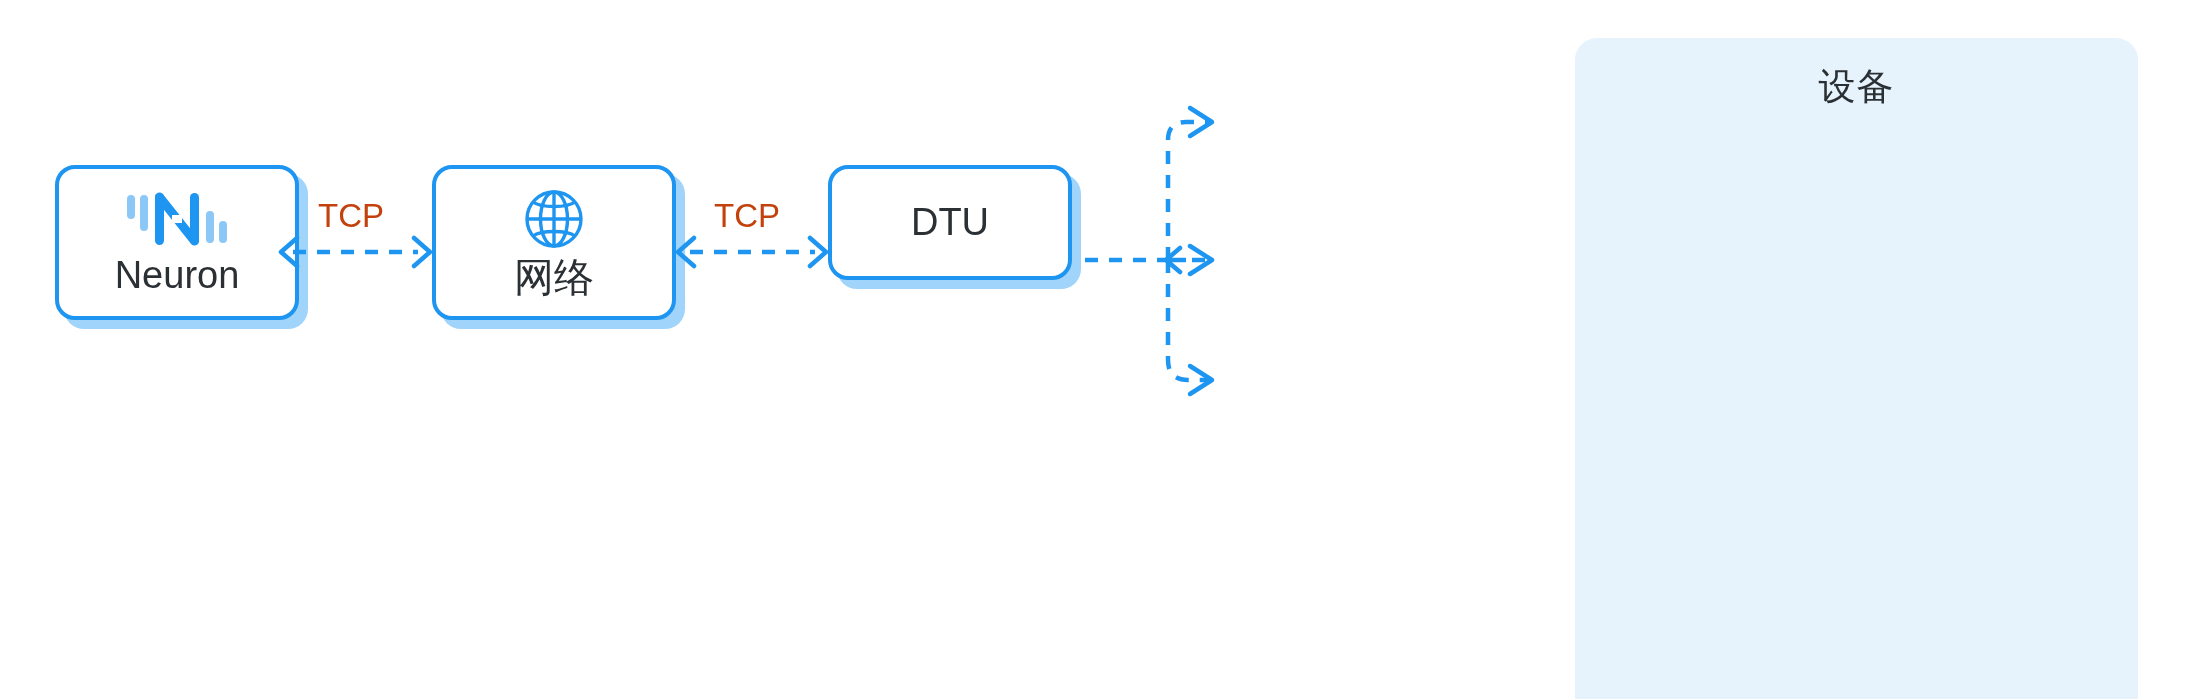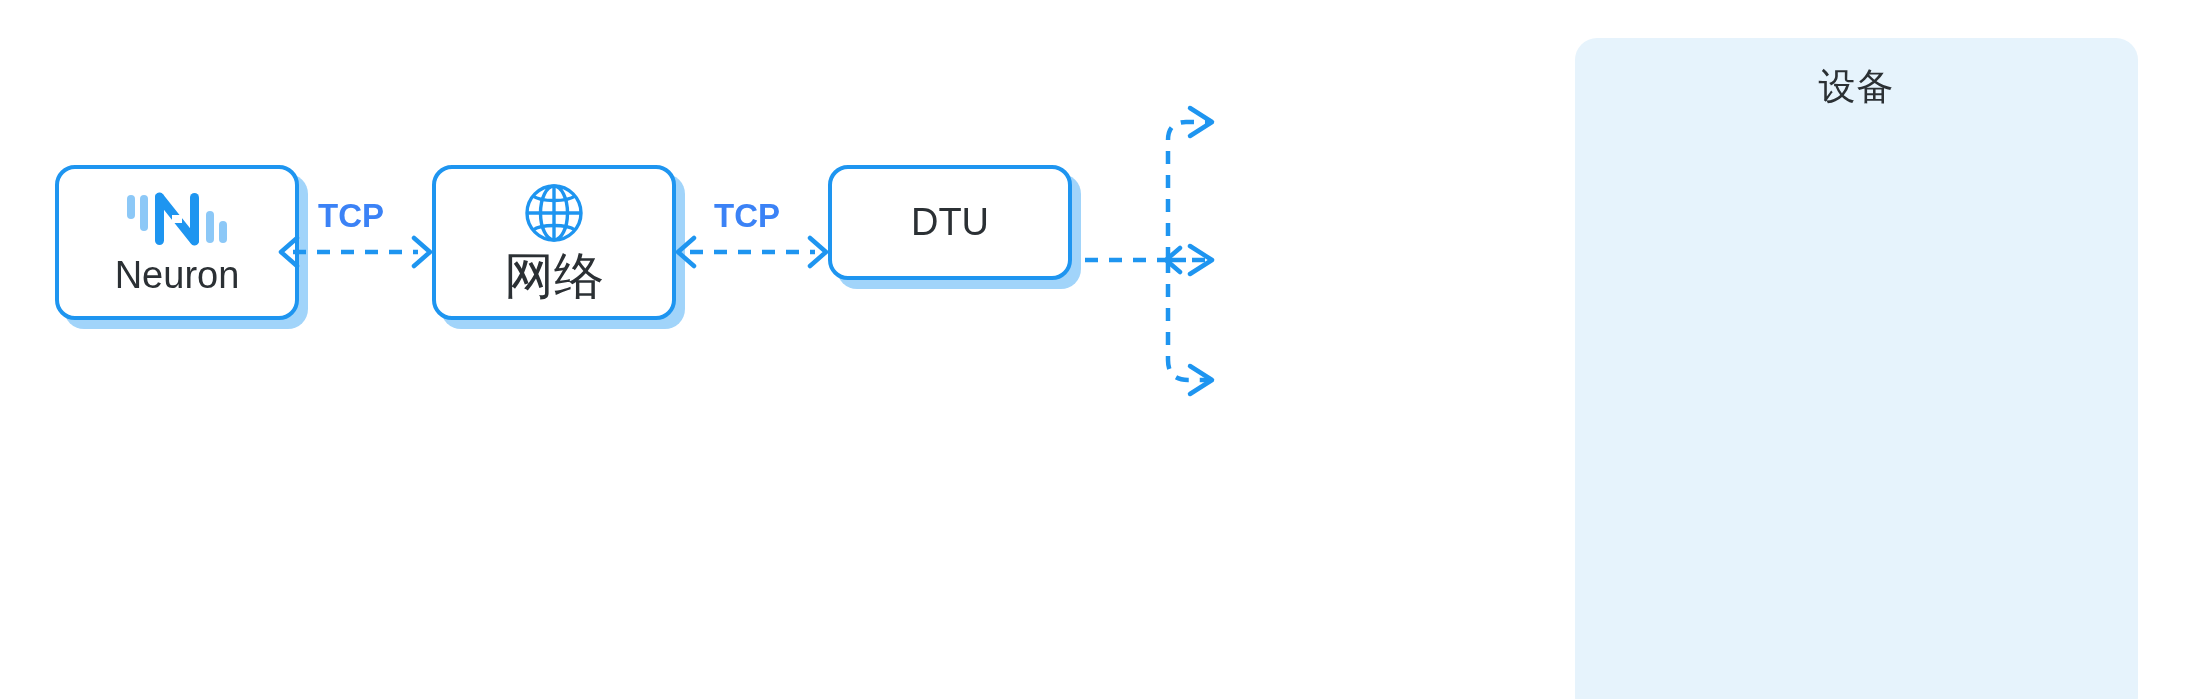--- a/index.html
+++ b/index.html
@@ -51,21 +51,21 @@
     flex-direction: column;
     align-items: center;
     justify-content: center;
   }
   .node-label {
     font-size: 38px;
     color: #2b3034;
     line-height: 1.1;
     white-space: nowrap;
   }
-  .node-label.cjk { font-size: 50px; }
+  .node-label.cjk { font-size: 40px; }
 
   #node-neuron {
     left: 34px;  top: 165px;  width: 244px;  height: 155px; margin-left: 21px;
   }
   #node-network {
     left: 432px; top: 165px;  width: 244px;  height: 155px;
   }
   #node-dtu {
     left: 828px; top: 165px;  width: 244px;  height: 115px;
   }
@@ -79,23 +79,22 @@
   .globe-icon {
     width: 64px;
     height: 64px;
     margin-bottom: 4px;
   }
 
   
   .edge-label {
     position: absolute;
     font-size: 33px;
-    color: #3b82f6;
+    color: #c2410c;
     white-space: nowrap;
-    font-weight: bold;
   }
   #label-tcp-1 { left: 318px; top: 197px; }
   #label-tcp-2 { left: 714px; top: 197px; }
 
   
   #connectors {
     position: absolute;
     left: 0; top: 0;
     width: 2190px;
     height: 699px;

